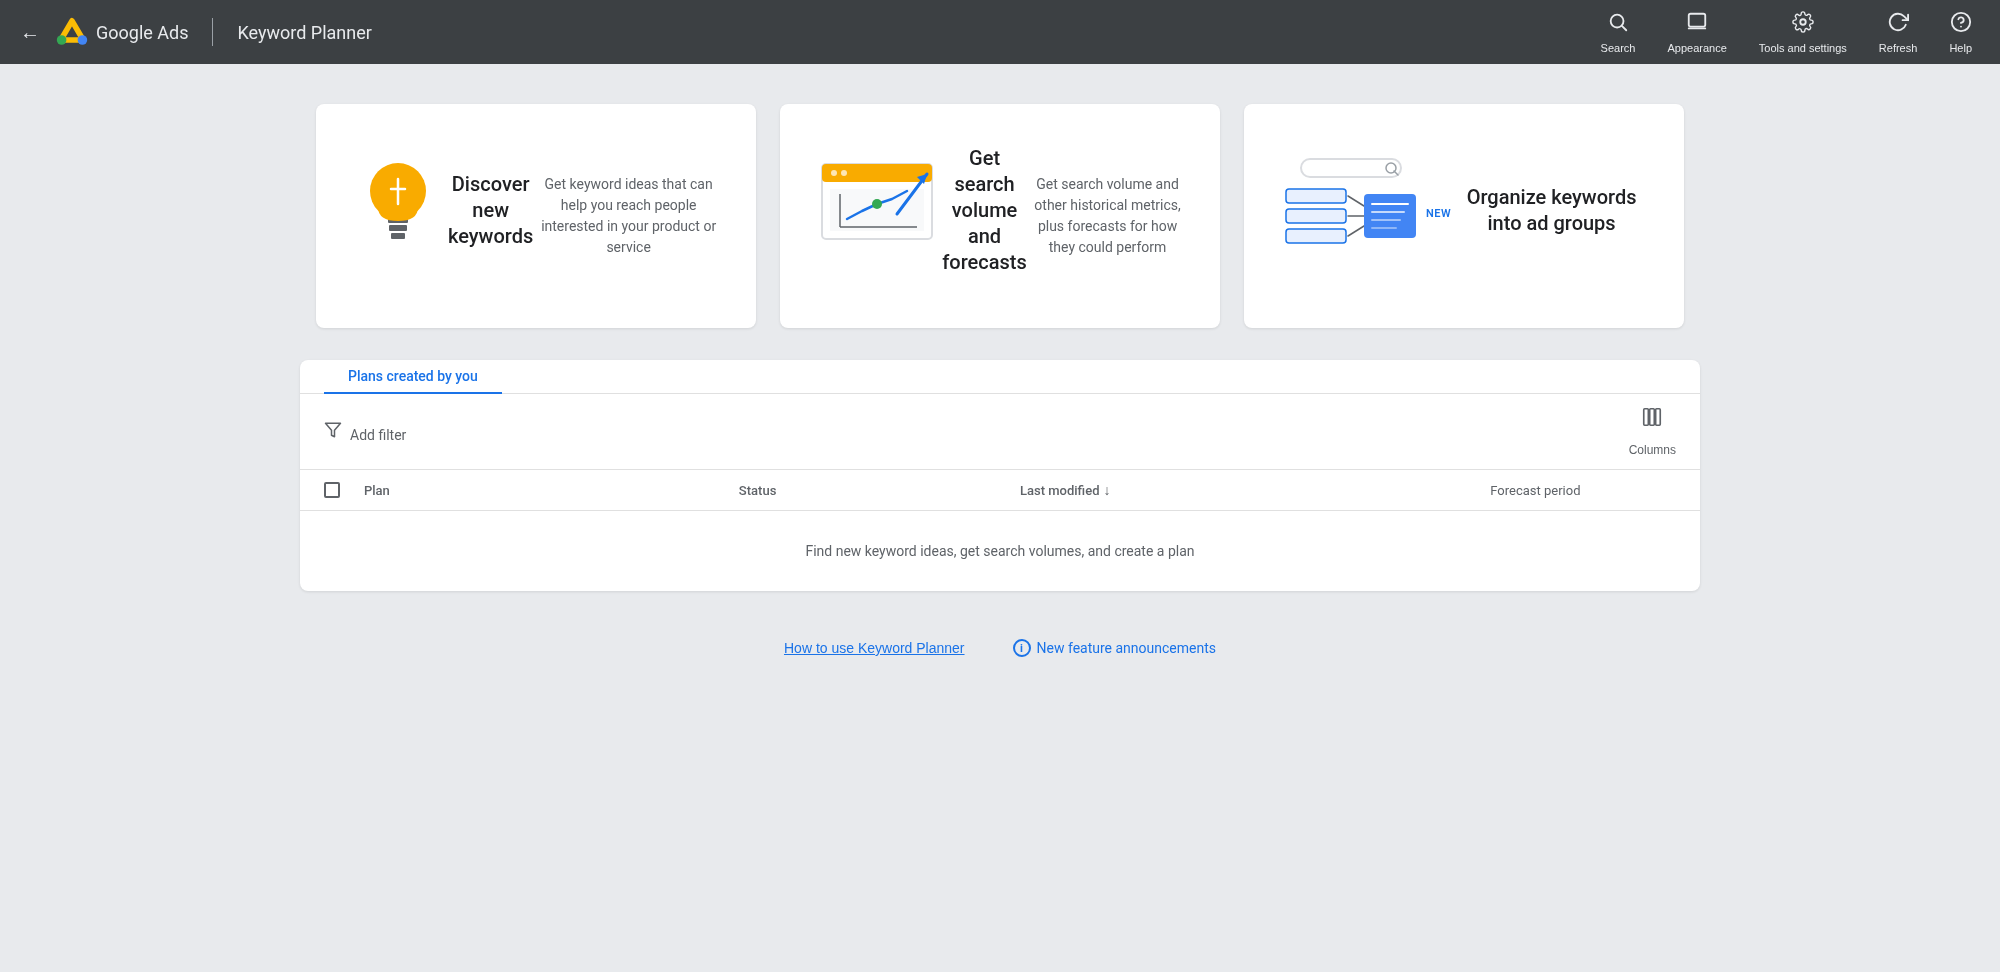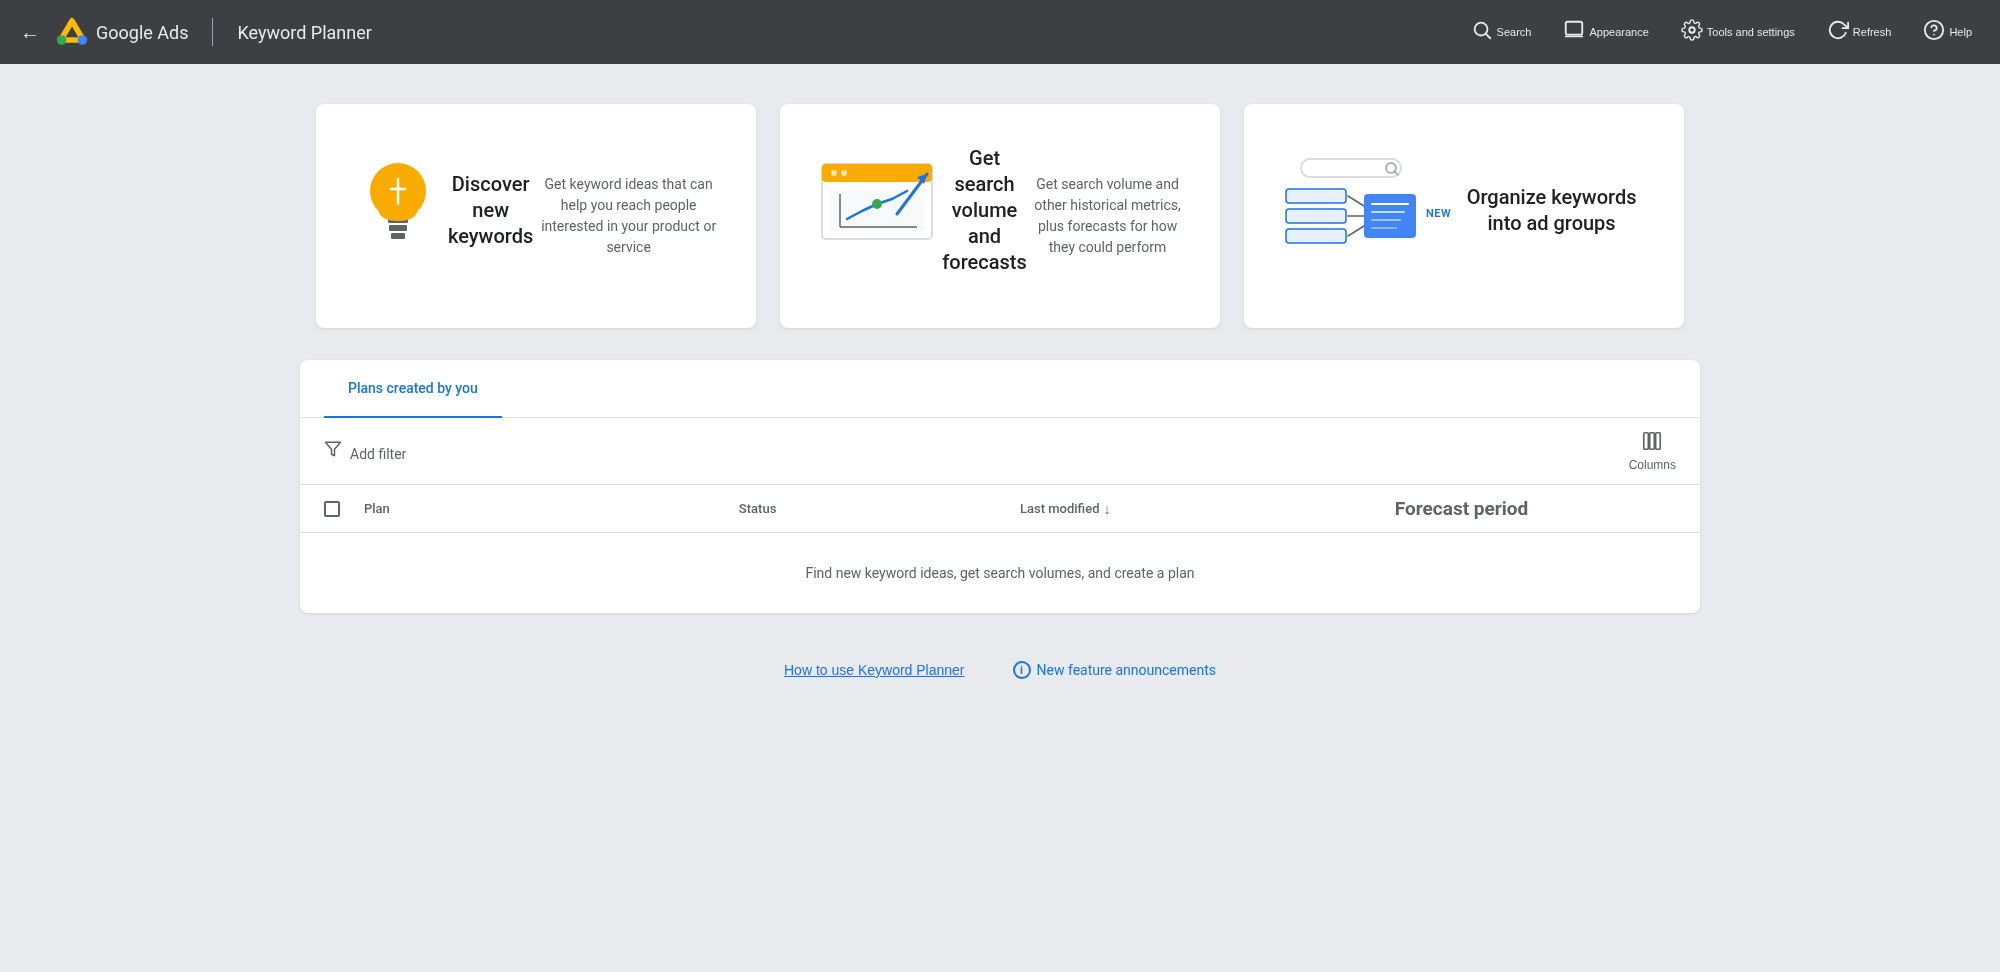--- a/index.html
+++ b/index.html
@@ -57,20 +57,21 @@
       font-size: 18px;
       font-weight: 400;
     }
     .header-right {
       display: flex;
       align-items: center;
       gap: 8px;
     }
     .header-action {
       display: flex;
+      flex-direction: column;
       align-items: center;
       gap: 4px;
       padding: 6px 12px;
       background: none;
       border: none;
       cursor: pointer;
       color: #e8eaed;
       font-size: 11px;
       border-radius: 4px;
     }
@@ -148,21 +149,21 @@
       width: 100%;
       box-shadow: 0 1px 3px rgba(0,0,0,0.1);
       overflow: hidden;
     }
     .plans-tabs {
       border-bottom: 1px solid #e0e0e0;
       padding: 0 24px;
       display: flex;
     }
     .plans-tab {
-      padding: 20px 24px;
+      padding: 8px 24px;
       font-size: 14px;
       font-weight: 500;
       color: #1a73e8;
       cursor: pointer;
       border-bottom: 2px solid #1a73e8;
       margin-bottom: -1px;
     }
     .filter-row {
       display: flex;
       align-items: center;
@@ -181,39 +182,39 @@
     }
     .add-filter-text {
       font-size: 14px;
       color: #5f6368;
       cursor: pointer;
     }
     .columns-btn {
       display: flex;
       flex-direction: column;
       align-items: center;
-      gap: 6px;
+      gap: 15px;
       cursor: pointer;
       color: #5f6368;
       font-size: 12px;
       background: none;
       border: none;
     }
     .table-header {
       display: flex;
       align-items: center;
       padding: 12px 24px;
       border-bottom: 1px solid #e0e0e0;
       background: #fff;
     }
     .th-checkbox { width: 40px; }
     .th-plan { flex: 2; font-size: 13px; color: #5f6368; font-weight: 500; }
     .th-status { flex: 1.5; font-size: 13px; color: #5f6368; font-weight: 500; }
     .th-modified { flex: 2; font-size: 13px; color: #5f6368; font-weight: 500; display: flex; align-items: center; gap: 4px; }
-    .th-forecast { flex: 1.5; font-size: 19px; color: #5f6368; font-weight: 700; }
+    .th-forecast { flex: 1.5; font-size: 13px; color: #5f6368; font-weight: 400; text-align: center; }
     .sort-arrow { font-size: 14px; color: #5f6368; }
     .empty-state {
       padding: 32px;
       text-align: center;
       font-size: 14px;
       color: #5f6368;
     }
 
     
     .footer {

